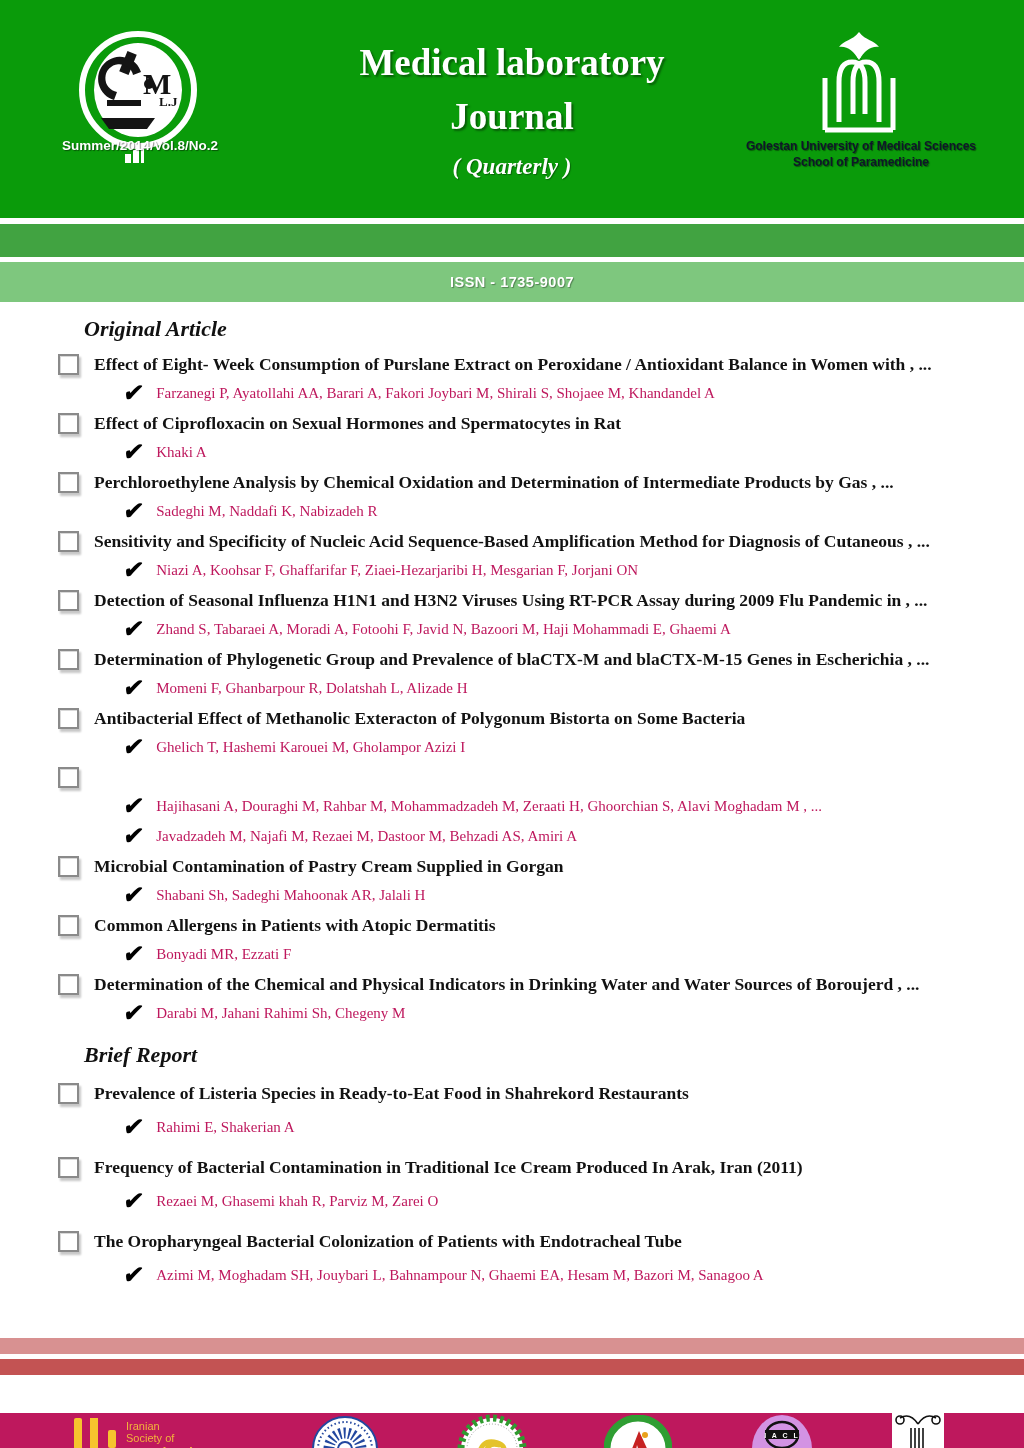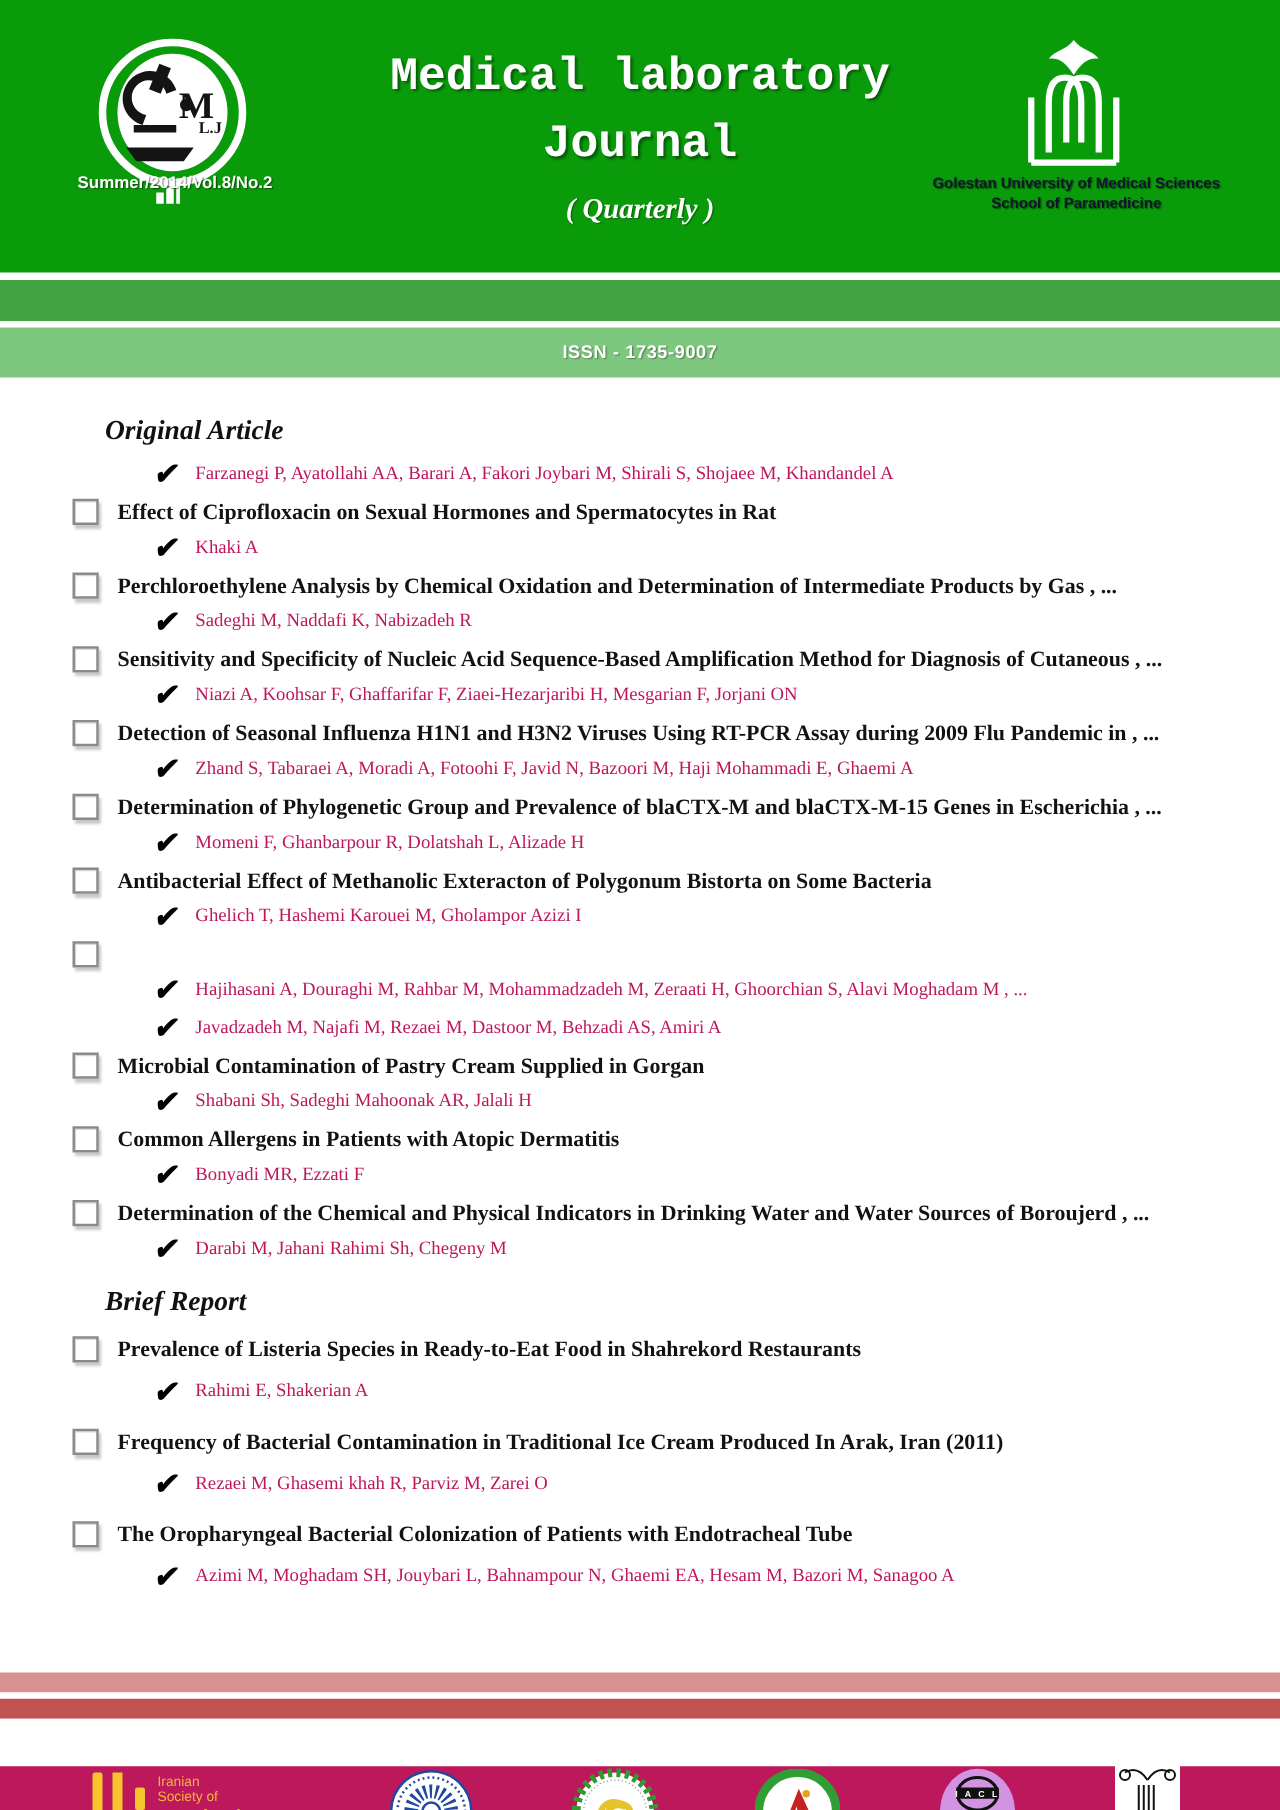--- a/index.html
+++ b/index.html
@@ -20,21 +20,21 @@
   .issue-info {
     position:absolute; left:40px; top:138px; width:200px; text-align:center;
     font-family:"Liberation Sans", sans-serif; font-weight:bold; font-size:13.5px;
     color:#fff; text-shadow:1px 1px 1px rgba(0,0,0,.45);
   }
   .header-center {
     position:absolute; left:262px; right:262px; top:0; height:218px;
     display:flex; flex-direction:column; align-items:center; justify-content:center; gap:4px;
   }
   .journal-title {
-    font-family:Liberation Mono, monospace; font-weight:bold;
+    font-family:Liberation Serif, serif; font-weight:bold;
     font-size:37px; letter-spacing:0px; line-height:1.35;
     text-shadow:2px 2px 2px rgba(0,0,0,.4);
   }
   .journal-subtitle {
     margin-top:8px; font-style:italic; font-weight:bold; font-size:23px;
     text-shadow:1px 1px 1px rgba(0,0,0,.35);
   }
   .right-logo { position:absolute; right:60px; top:30px; width:210px; text-align:center; }
   .affiliation {
     position:absolute; right:18px; top:138px; width:290px; text-align:center;
@@ -47,21 +47,21 @@
   .band-med { height:33px; background:#41a341; }
   .band-light {
     height:40px; background:#7ec77e;
     display:flex; align-items:center; justify-content:center;
   }
   .issn {
     color:#fff; font-family:"Liberation Sans", sans-serif; font-weight:bold;
     font-size:14.5px; letter-spacing:.5px; text-shadow:1px 1px 1px rgba(0,0,0,.35);
   }
   
-  .toc { height:1036px; padding:25px 18px 0 58px; overflow:hidden; }
+  .toc { height:1036px; padding:10px 18px 0 58px; overflow:hidden; }
   .section-heading {
     font-size:22px; font-weight:bold; font-style:italic; color:#111;
     margin:4px 0 8px 26px;
   }
   .section-brief .section-heading { margin-top:14px; }
   .article { margin-bottom:1px; }
   .title-row { display:flex; align-items:center; gap:15px; min-height:29px; }
   .checkbox {
     flex:0 0 auto; width:21px; height:21px; background:#fff;
     border:2px solid #8a8a8a;
@@ -153,20 +153,24 @@
 <div class="band-light">
   <span class="issn">ISSN - 1735-9007</span>
 </div>
 
 <div class="toc">
 
   <div class="section-original">
     <div class="section-heading">Original Article</div>
 
     <div class="article">
+      <div class="title-row">
+        <span class="checkbox"></span>
+        <span class="title">Effect of Eight- Week Consumption of Purslane Extract on Peroxidane / Antioxidant Balance in Women with , ...</span>
+      </div>
       <div class="author-row">
         <span class="check">✔</span>
         <span class="authors">Farzanegi P, Ayatollahi AA, Barari A, Fakori Joybari M, Shirali S, Shojaee M, Khandandel A</span>
       </div>
     </div>
 
     <div class="article">
       <div class="title-row">
         <span class="checkbox"></span>
         <span class="title">Effect of Ciprofloxacin on Sexual Hormones and Spermatocytes in Rat</span>

